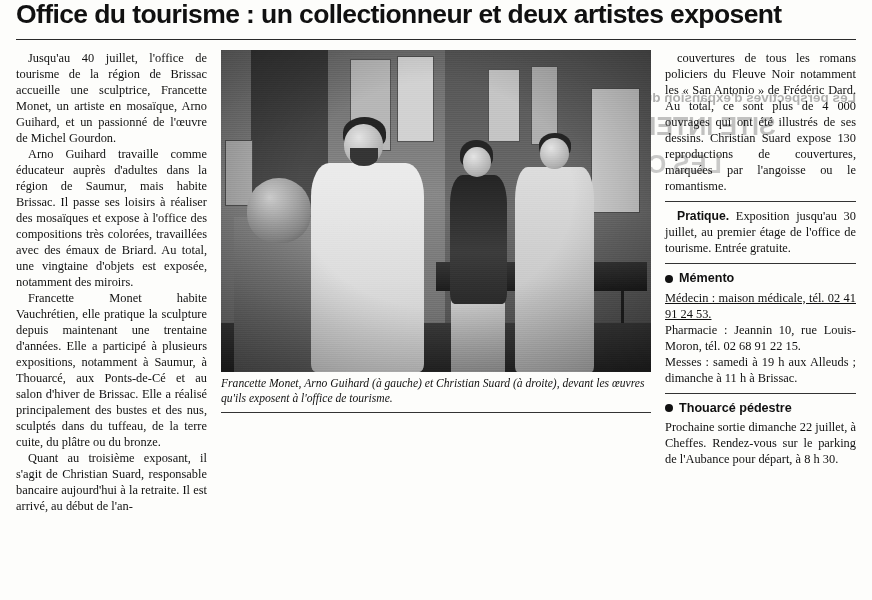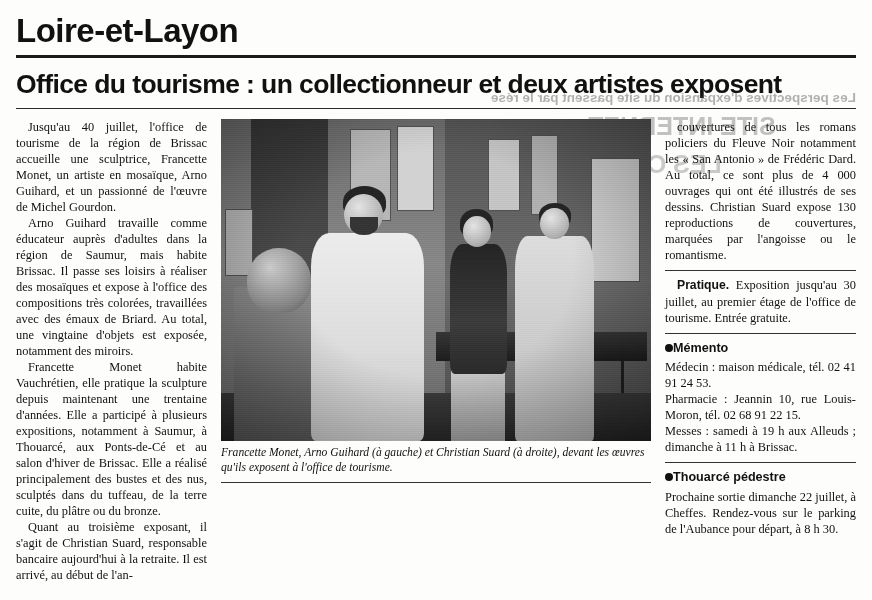--- a/index.html
+++ b/index.html
@@ -254,43 +254,40 @@
   .sec-rule {
     border-top: 1px solid #333;
     margin: 7px 0 6px 0;
   }
   .bullet-head {
     font-family: "Liberation Sans", sans-serif;
     font-weight: bold;
     font-size: 12.6px;
     display: flex;
     align-items: center;
+    gap: 6px;
     margin-bottom: 3px;
   }
   .bullet-dot {
     display: inline-block;
     width: 8px; height: 8px;
     border-radius: 50%;
     background: #111;
     flex: 0 0 auto;
   }
 </style>
 </head>
 <body>
 
 <div class="page">
 
   <div class="ghost ghost-1">Les perspectives d'expansion du site passent par le rése</div>
   <div class="ghost ghost-2">SITE INTERNET :</div>
   <div class="ghost ghost-3">LES COLLECTIONS</div>
 
-  <div class="masthead">
-    <div class="masthead-title">Loire-et-Layon</div>
-    <div class="masthead-rule"></div>
-  </div>
 
   <div class="headline">Office du tourisme : un collectionneur et deux artistes exposent</div>
   <div class="headline-rule"></div>
 
   <div class="body-grid">
 
     <div class="col col-left">
       <p>Jusqu'au 40 juillet, l'office de tourisme de la région de Brissac accueille une sculptrice, Francette Monet, un artiste en mosaïque, Arno Guihard, et un passionné de l'œuvre de Michel Gourdon.</p>
       <p>Arno Guihard travaille comme éducateur auprès d'adultes dans la région de Saumur, mais habite Brissac. Il passe ses loisirs à réaliser des mosaïques et expose à l'office des compositions très colorées, travaillées avec des émaux de Briard. Au total, une vingtaine d'objets est exposée, notamment des miroirs.</p>
       <p>Francette Monet habite Vauchrétien, elle pratique la sculpture depuis maintenant une trentaine d'années. Elle a participé à plusieurs expositions, notamment à Saumur, à Thouarcé, aux Ponts-de-Cé et au salon d'hiver de Brissac. Elle a réalisé principalement des bustes et des nus, sculptés dans du tuffeau, de la terre cuite, du plâtre ou du bronze.</p>
@@ -349,21 +346,21 @@
       <p style="text-indent:12px;">
         <span class="lead-in">Pratique.</span><span> Exposition jusqu'au 30 juillet, au premier étage de l'office de tourisme. Entrée gratuite.</span>
       </p>
 
       <div class="sec-rule"></div>
 
       <div class="bullet-head">
         <span class="bullet-dot"></span>
         <span>Mémento</span>
       </div>
-      <p style="text-indent:0;">Médecin : maison médicale, tél. 02 41 91 24 53.</p>
+      <p style="text-indent:0;text-decoration:underline;">Médecin : maison médicale, tél. 02 41 91 24 53.</p>
       <p style="text-indent:0;">Pharmacie : Jeannin 10, rue Louis-Moron, tél. 02 68 91 22 15.</p>
       <p style="text-indent:0;">Messes : samedi à 19 h aux Alleuds ; dimanche à 11 h à Brissac.</p>
 
       <div class="sec-rule"></div>
 
       <div class="bullet-head">
         <span class="bullet-dot"></span>
         <span>Thouarcé pédestre</span>
       </div>
       <p style="text-indent:0;">Prochaine sortie dimanche 22 juillet, à Cheffes. Rendez-vous sur le parking de l'Aubance pour départ, à 8 h 30.</p>

